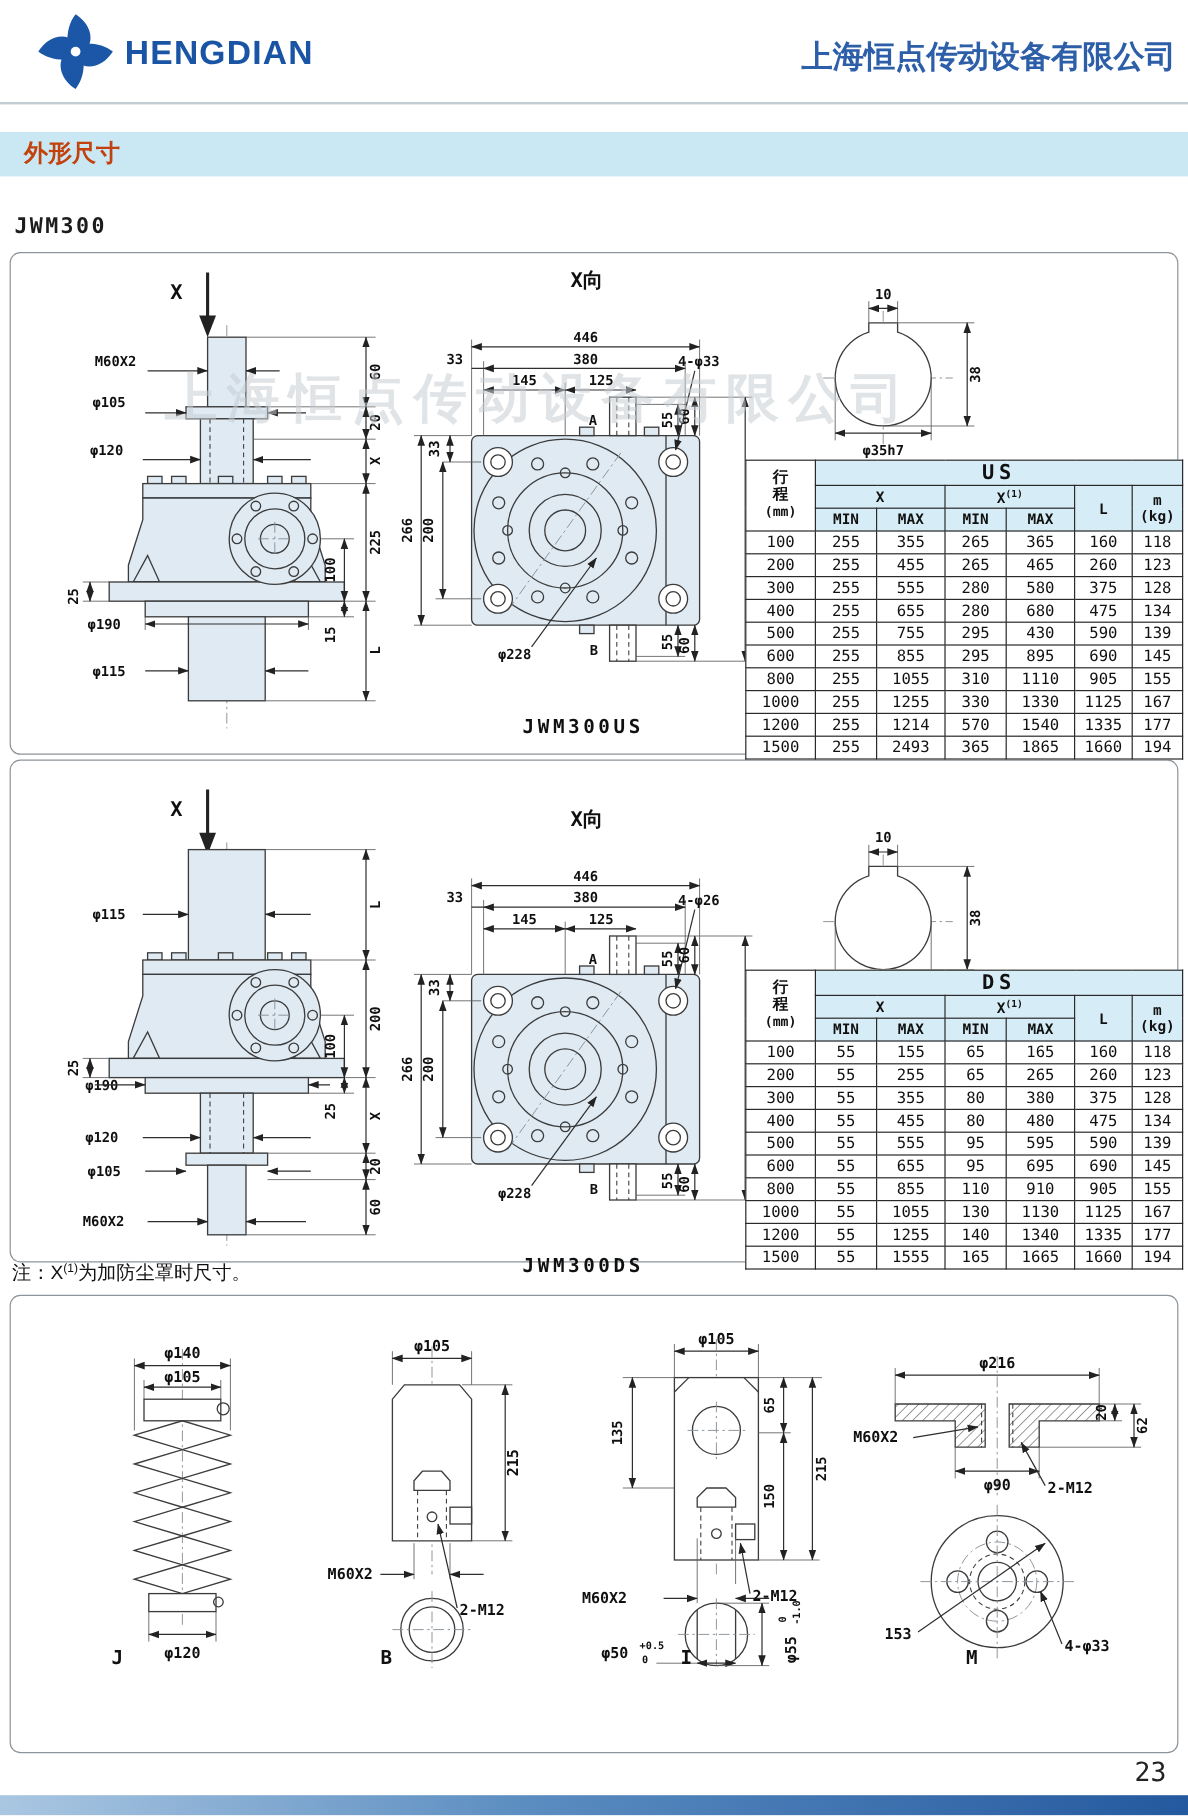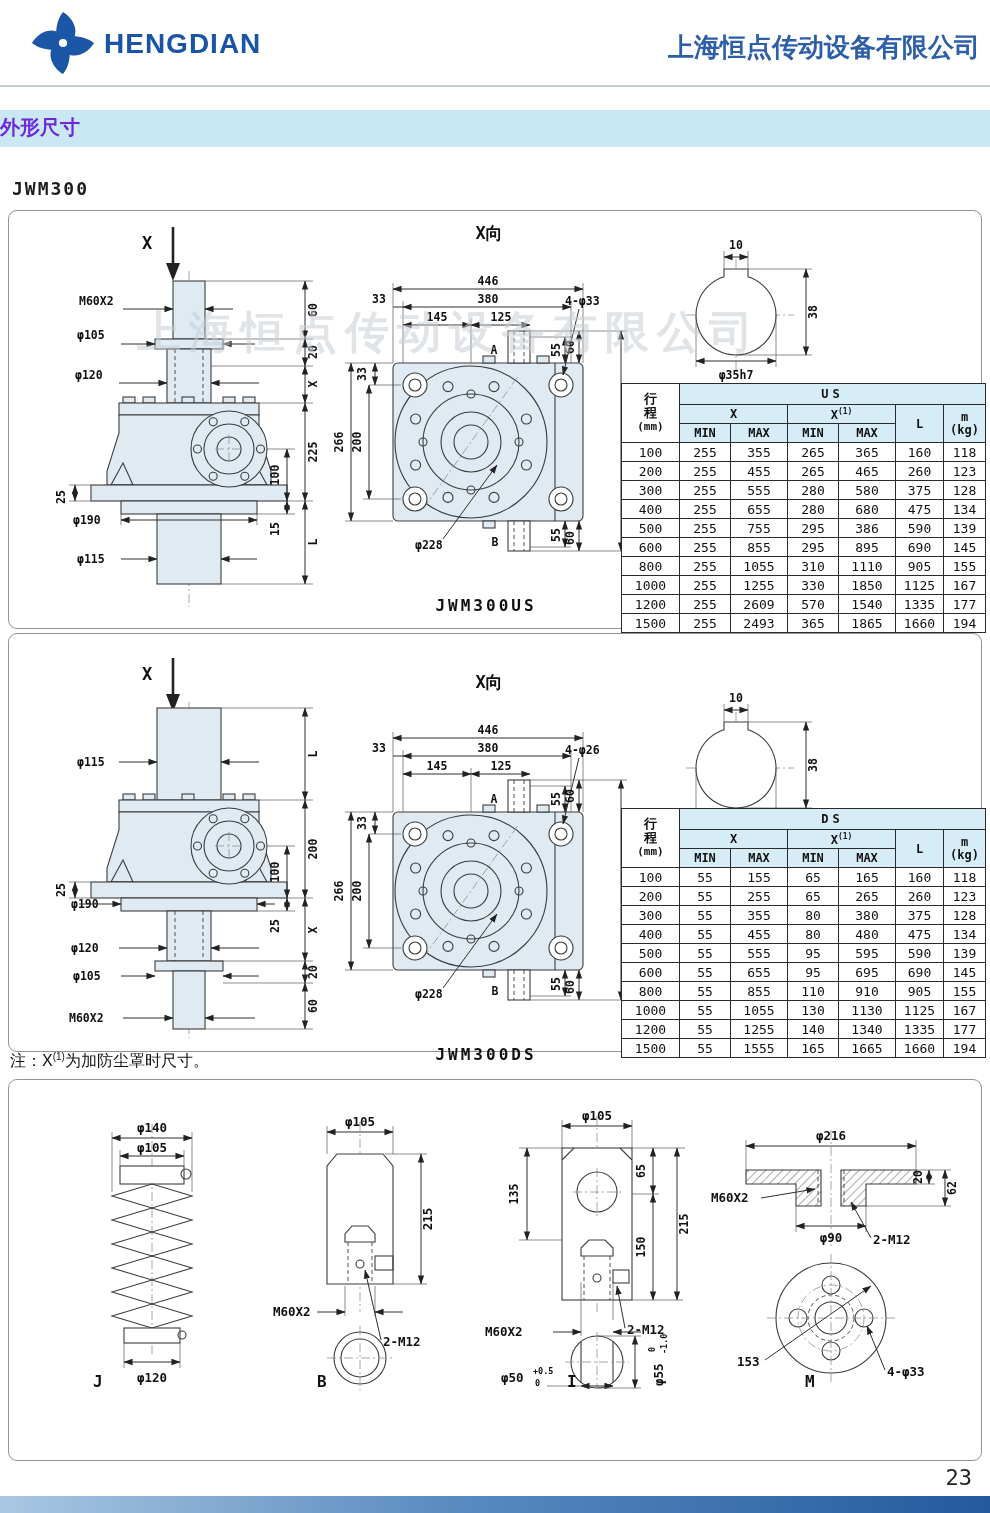--- a/index.html
+++ b/index.html
@@ -5,22 +5,22 @@
   html,body{margin:0;padding:0;background:#fff;}
   .page{position:relative;width:990px;height:1513px;background:#fff;overflow:hidden;
         font-family:"Liberation Sans",sans-serif;}
   
   .brand{position:absolute;left:104px;top:28px;font-size:28px;font-weight:bold;
          color:#1a55a5;letter-spacing:1px;}
   .company{position:absolute;right:10px;top:30px;font-size:26px;font-weight:bold;
            color:#2d5ea8;font-family:"Liberation Serif",serif;}
   .hdr-divider{position:absolute;left:0;right:0;top:85px;height:2px;background:#c2ccd3;}
   .section-bar{position:absolute;left:0;right:0;top:110px;height:37px;background:#c9e8f3;}
-  .section-bar span{display:block;padding-left:0;line-height:37px;font-size:20px;
-                    font-weight:bold;color:#6d28d9;font-family:Liberation Mono, monospace;}
+  .section-bar span{display:block;padding-left:20px;line-height:37px;font-size:20px;
+                    font-weight:bold;color:#c2410c;}
   .model{position:absolute;left:12px;top:178px;font-size:18px;font-weight:bold;
          font-family:"DejaVu Sans Mono",monospace;letter-spacing:2px;color:#1c1c1c;}
   .panel{position:absolute;left:8px;width:972px;background:#fff;border:1.6px solid #8d949a;
          border-radius:9px;}
   #panel-us{top:210px;height:417px;}
   #panel-ds{top:633px;height:417px;}
   #panel-acc{top:1079px;height:380px;}
   .note{position:absolute;left:10px;top:1051px;font-size:16px;color:#111;}
   .note sup{font-size:10px;}
   .page-num{position:absolute;right:18px;top:1465px;font-size:22px;color:#222;
@@ -50,21 +50,21 @@
   text.xc{font:bold 16px "DejaVu Sans Mono",monospace;fill:#101010;text-anchor:middle;letter-spacing:3px;}
   text.tol{font:600 8.5px "DejaVu Sans Mono",monospace;fill:#101010;text-anchor:start;}
   
   .dim-table{position:absolute;border-collapse:collapse;table-layout:fixed;width:364px;
              background:#fff;font-family:"DejaVu Sans Mono",monospace;z-index:7;}
   .dim-table th,.dim-table td{border:1px solid #2a2a2a;text-align:center;padding:0;
              color:#111;font-weight:600;}
   .dim-table th{background:#d6edf7;font-size:12px;height:18px;}
   .dim-table th.stroke{background:#fff;font-size:13px;line-height:14px;font-weight:600;}
   .dim-table th.stroke .unit{font-size:11px;}
-  .dim-table th.grp{height:20px;font-size:12px;letter-spacing:4px;}
+  .dim-table th.grp{height:20px;font-size:17px;letter-spacing:4px;}
   .dim-table td{font-size:13px;height:18px;font-weight:500;}
   .dim-table sup{font-size:8px;}
   .mkg div{line-height:13px;}
   .acc-letter{position:absolute;font-size:16px;font-weight:600;color:#111;
               font-family:"DejaVu Sans Mono",monospace;}
 </style>
 </head>
 <body>
 
 <div class="page">
@@ -360,21 +360,21 @@
             <td>280</td>
             <td>680</td>
             <td>475</td>
             <td>134</td>
           </tr>
           <tr>
             <td>500</td>
             <td>255</td>
             <td>755</td>
             <td>295</td>
-            <td>386</td>
+            <td>430</td>
             <td>590</td>
             <td>139</td>
           </tr>
           <tr>
             <td>600</td>
             <td>255</td>
             <td>855</td>
             <td>295</td>
             <td>895</td>
             <td>690</td>
@@ -387,28 +387,28 @@
             <td>310</td>
             <td>1110</td>
             <td>905</td>
             <td>155</td>
           </tr>
           <tr>
             <td>1000</td>
             <td>255</td>
             <td>1255</td>
             <td>330</td>
-            <td>1850</td>
+            <td>1330</td>
             <td>1125</td>
             <td>167</td>
           </tr>
           <tr>
             <td>1200</td>
             <td>255</td>
-            <td>2609</td>
+            <td>1214</td>
             <td>570</td>
             <td>1540</td>
             <td>1335</td>
             <td>177</td>
           </tr>
           <tr>
             <td>1500</td>
             <td>255</td>
             <td>2493</td>
             <td>365</td>

